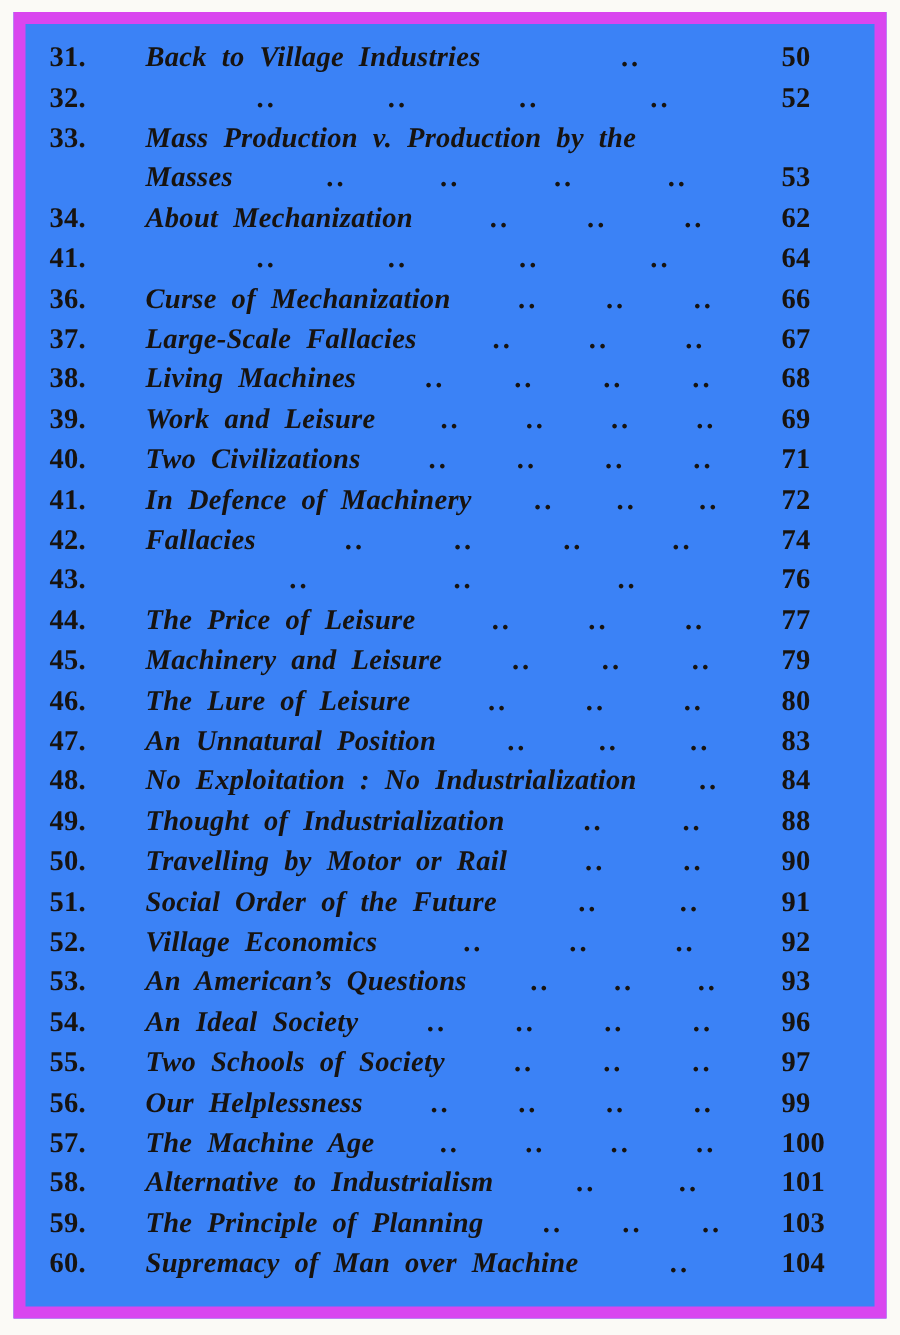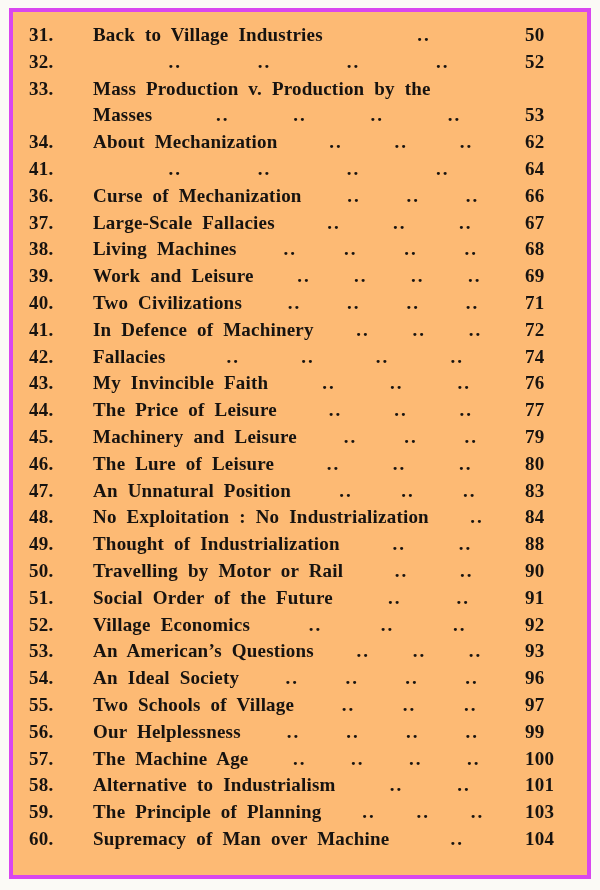--- a/index.html
+++ b/index.html
@@ -11,22 +11,22 @@
     font-family: "Liberation Serif", serif;
     color: #171310;
     overflow: hidden;
   }
   .sheet {
     position: absolute;
     left: 9px;
     top: 8px;
     right: 9px;
     bottom: 11px;
-    border: 4px solid #d946ef;
-    background: #fdba74;
+    border: 8px solid #d946ef;
+    background: #3b82f6;
     box-sizing: border-box;
   }
   .toc {
     padding: 12px 16px 0 16px;
   }
   .row {
     display: flex;
     align-items: baseline;
     height: 26.8px;
     font-size: 19px;
@@ -35,20 +35,21 @@
     white-space: nowrap;
     overflow: hidden;
   }
   .num {
     flex: none;
     width: 64px;
   }
   .title {
     flex: none;
     word-spacing: 5px;
+    font-style: italic;
   }
   .dots {
     flex: 1;
     display: flex;
     justify-content: space-evenly;
     min-width: 0;
   }
   .dots span {
     letter-spacing: 2px;
   }
@@ -199,21 +200,20 @@
           <span>..</span>
           <span>..</span>
           <span>..</span>
           <span>..</span>
         </span>
     <span class="pg">74</span>
   </div>
 
   <div class="row">
     <span class="num">43.</span>
-    <span class="title">My Invincible Faith</span>
     <span class="dots">
           <span>..</span>
           <span>..</span>
           <span>..</span>
         </span>
     <span class="pg">76</span>
   </div>
 
   <div class="row">
     <span class="num">44.</span>
@@ -327,21 +327,21 @@
           <span>..</span>
           <span>..</span>
           <span>..</span>
           <span>..</span>
         </span>
     <span class="pg">96</span>
   </div>
 
   <div class="row">
     <span class="num">55.</span>
-    <span class="title">Two Schools of Village</span>
+    <span class="title">Two Schools of Society</span>
     <span class="dots">
           <span>..</span>
           <span>..</span>
           <span>..</span>
         </span>
     <span class="pg">97</span>
   </div>
 
   <div class="row">
     <span class="num">56.</span>

